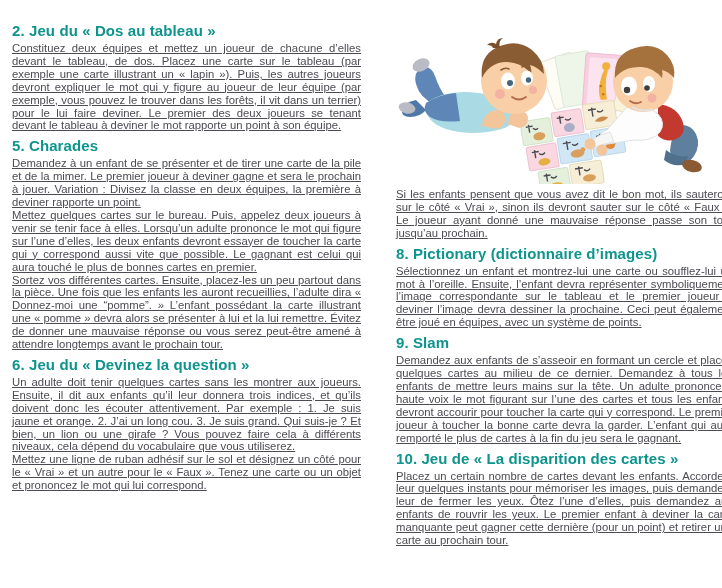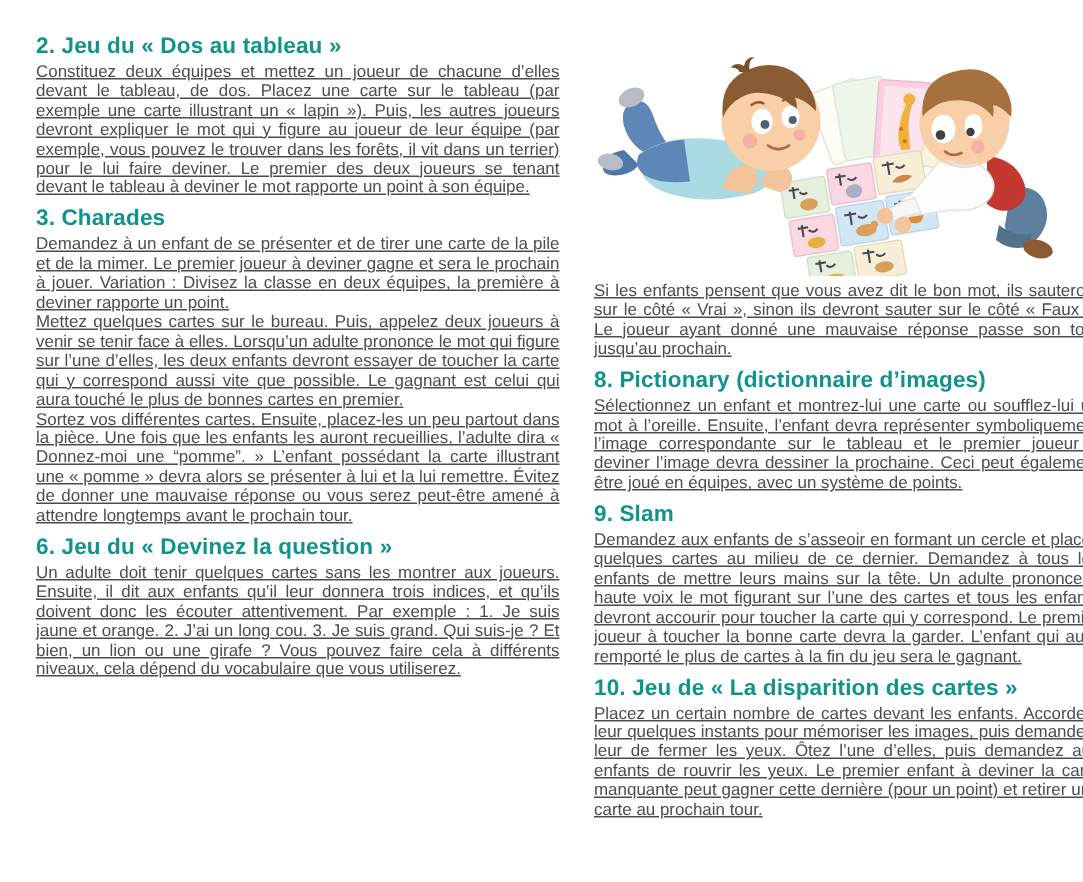--- a/index.html
+++ b/index.html
@@ -1,21 +1,21 @@
 <!DOCTYPE html>
 <html><head>
 <meta charset="utf-8">
 <style>
   html,body{margin:0;padding:0;}
   body{
     width:722px;height:588px;background:#ffffff;position:relative;overflow:hidden;
     font-family:"Liberation Sans","DejaVu Sans",sans-serif;
   }
   .col{position:absolute;top:0;}
-  .col-left{left:24px;top:22px;width:349px;}
+  .col-left{left:12px;top:22px;width:349px;}
   .col-right{left:396px;top:8px;width:337px;}
   h2.game-title{
     font-size:15px;line-height:18px;margin:5px 0 2px 0;
     color:#0e948d;font-weight:bold;letter-spacing:.1px;
   }
   p.game-body{
     font-size:11.3px;line-height:12.9px;margin:0;color:#4b4b52;
     text-align:justify;font-weight:500;text-decoration:underline;
   }
   p.intro{margin-top:4px;}
@@ -24,34 +24,35 @@
 </style>
 </head>
 <body>
 
 <div class="col col-left">
   <section>
     <h2 class="game-title" style="margin-top:0">2. Jeu du « Dos au tableau »</h2>
     <p class="game-body">Constituez deux équipes et mettez un joueur de chacune d’elles devant le tableau, de dos. Placez une carte sur le tableau (par exemple une carte illustrant un « lapin »). Puis, les autres joueurs devront expliquer le mot qui y figure au joueur de leur équipe (par exemple, vous pouvez le trouver dans les forêts, il vit dans un terrier) pour le lui faire deviner. Le premier des deux joueurs se tenant devant le tableau à deviner le mot rapporte un point à son équipe.</p>
   </section>
   <section>
-    <h2 class="game-title">3. Charades</h2>
+    <h2 class="game-title">5. Charades</h2>
     <p class="game-body">Demandez à un enfant de se présenter et de tirer une carte de la pile et de la mimer. Le premier joueur à deviner gagne et sera le prochain à jouer. Variation : Divisez la classe en deux équipes, la première à deviner rapporte un point.</p>
   </section>
   <section>
     <p class="game-body">Mettez quelques cartes sur le bureau. Puis, appelez deux joueurs à venir se tenir face à elles. Lorsqu’un adulte prononce le mot qui figure sur l’une d’elles, les deux enfants devront essayer de toucher la carte qui y correspond aussi vite que possible. Le gagnant est celui qui aura touché le plus de bonnes cartes en premier.</p>
   </section>
   <section>
     <p class="game-body">Sortez vos différentes cartes. Ensuite, placez-les un peu partout dans la pièce. Une fois que les enfants les auront recueillies, l’adulte dira « Donnez-moi une “pomme”. » L’enfant possédant la carte illustrant une « pomme » devra alors se présenter à lui et la lui remettre. Évitez de donner une mauvaise réponse ou vous serez peut-être amené à attendre longtemps avant le prochain tour.</p>
   </section>
   <section>
     <h2 class="game-title">6. Jeu du « Devinez la question »</h2>
     <p class="game-body">Un adulte doit tenir quelques cartes sans les montrer aux joueurs. Ensuite, il dit aux enfants qu’il leur donnera trois indices, et qu’ils doivent donc les écouter attentivement. Par exemple : 1. Je suis jaune et orange. 2. J’ai un long cou. 3. Je suis grand. Qui suis-je ? Et bien, un lion ou une girafe ? Vous pouvez faire cela à différents niveaux, cela dépend du vocabulaire que vous utiliserez.</p>
   </section>
   <section>
+    <p class="game-body">Mettez une ligne de ruban adhésif sur le sol et désignez un côté pour le « Vrai » et un autre pour le « Faux ». Tenez une carte ou un objet et prononcez le mot qui lui correspond.</p>
   </section>
 </div>
 
 <div class="col col-right">
 
   <div class="illustration">
     <svg viewBox="0 0 337 176" xmlns="http://www.w3.org/2000/svg">
 
       <g>
         <rect x="150" y="48" width="34" height="50" rx="3" fill="#fdfdf6" stroke="#e4e4da" transform="rotate(-20 167 73)"></rect>

